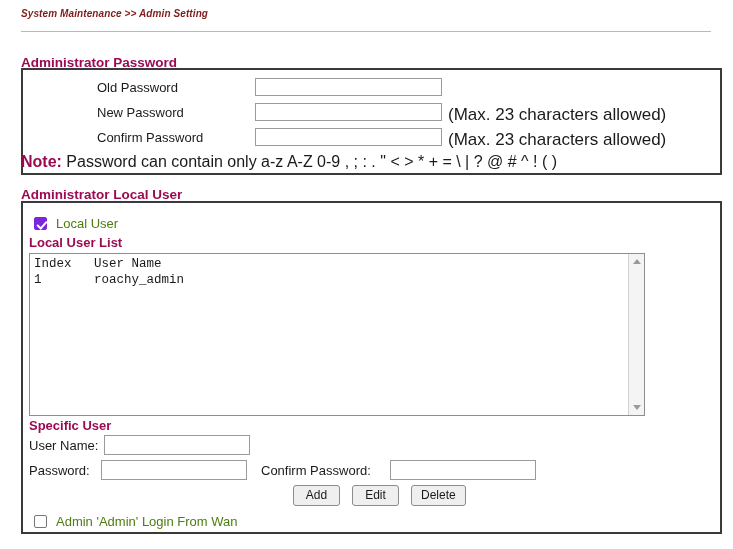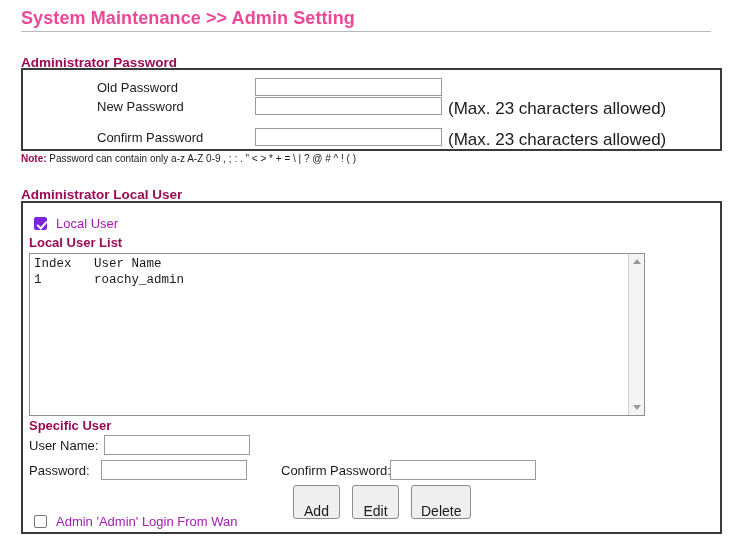--- a/index.html
+++ b/index.html
@@ -16,25 +16,26 @@
     font-size: 13px;
     color: #1a1a1a;
     overflow: hidden;
   }
 
   
   .breadcrumb {
     position: absolute;
     left: 21px;
     top: 8px;
-    font-size: 18px;
+    font-size: 10px;
     font-weight: bold;
-    color: #ec4899;
+    color: #7f1d1d;
     white-space: nowrap;
     letter-spacing: 0.1px;
+    font-style: italic;
   }
   .title-rule {
     position: absolute;
     left: 21px;
     top: 31px;
     width: 690px;
     height: 1px;
     background: #b9b9b9;
   }
 
@@ -62,38 +63,38 @@
   .panel {
     position: absolute;
     border: 2px solid #3a3a3a;
     background: #ffffff;
     box-sizing: border-box;
   }
   #panel-admin-password {
     left: 21px;
     top: 68px;
     width: 701px;
-    height: 83px;
+    height: 107px;
   }
   #panel-admin-local-user {
     left: 21px;
     top: 201px;
     width: 701px;
     height: 333px;
   }
 
   
   .pw-row {
     position: absolute;
     left: 0;
     width: 100%;
     height: 25px;
   }
   .pw-row-1 { top: 7px; }
-  .pw-row-2 { top: 26px; }
+  .pw-row-2 { top: 32px; }
   .pw-row-3 { top: 57px; }
 
   .pw-label {
     position: absolute;
     left: 74px;
     top: 3px;
     font-size: 13px;
     color: #1a1a1a;
     white-space: nowrap;
   }
@@ -119,21 +120,21 @@
     font-size: 17px;
     color: #1a1a1a;
     white-space: nowrap;
   }
 
   
   .note-line {
     position: absolute;
     left: 21px;
     top: 153px;
-    font-size: 10px;
+    font-size: 16px;
     color: #1a1a1a;
     white-space: nowrap;
   }
   .note-label {
     font-weight: bold;
     color: #9b0a52;
   }
   .note-text { color: #1a1a1a; }
 
   
@@ -166,21 +167,21 @@
     left: 3.5px;
     top: 0.5px;
     width: 4px;
     height: 8px;
     border: solid #ffffff;
     border-width: 0 2px 2px 0;
     transform: rotate(42deg);
   }
   .chk-label {
     font-size: 13px;
-    color: #a21caf;
+    color: #4d7c0f;
     white-space: nowrap;
   }
 
   
   #local-user-list-box {
     position: absolute;
     left: 6px;
     top: 50px;
     width: 616px;
     height: 163px;
@@ -259,41 +260,41 @@
     font-size: 12px;
     padding: 1px 2px;
     color: #000;
     outline: none;
   }
 
   #label-username { left: 0px; }
   #input-username { left: 75px; }
   #label-password { left: 0px; }
   #input-password { left: 72px; }
-  #label-confirm-password { left: 252px; }
+  #label-confirm-password { left: 232px; }
   #input-confirm-password { left: 361px; }
 
   
   #button-row {
     position: absolute;
     left: 270px;
     top: 483px;
     display: flex;
     gap: 12px;
   }
   .btn {
     min-width: 47px;
     height: 21px;
     box-sizing: border-box;
-    padding: 16px 9px;
+    padding: 0 9px;
     border: 1px solid #8c8c8c;
     border-radius: 3px;
     background: #efefef;
     font-family: "Liberation Sans", sans-serif;
-    font-size: 14px;
+    font-size: 12px;
     color: #1a1a1a;
     cursor: pointer;
     line-height: 19px;
     text-align: center;
   }
 </style>
 </head>
 <body>
 
 <div class="breadcrumb">System Maintenance &gt;&gt; Admin Setting</div>

